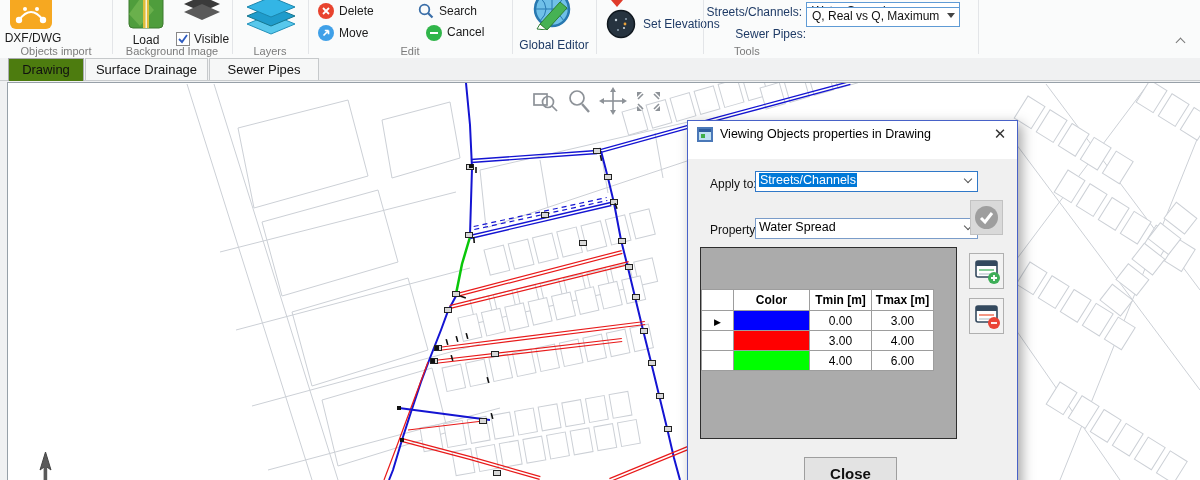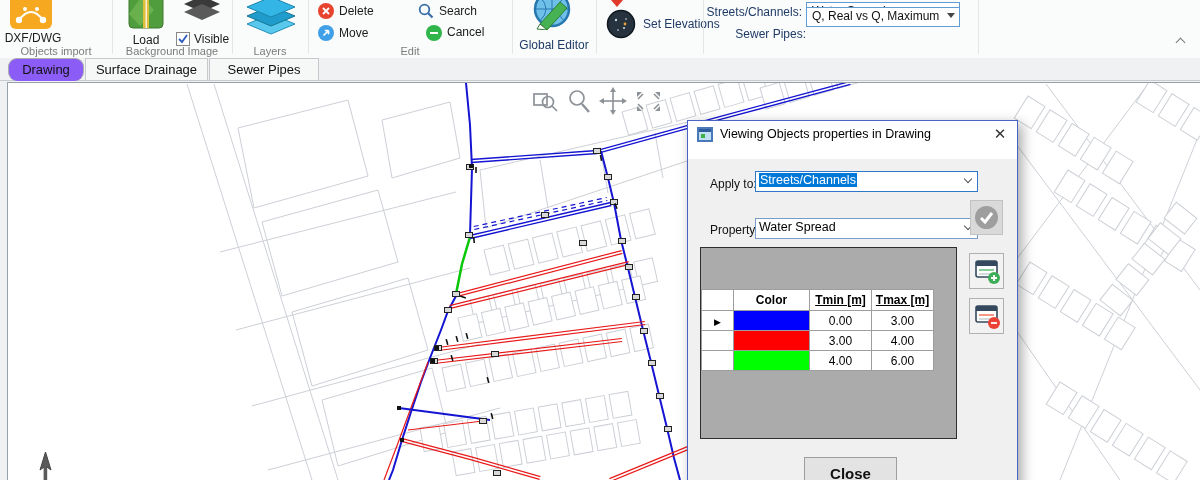--- a/index.html
+++ b/index.html
@@ -17,21 +17,21 @@
   .combo{position:absolute;height:17px;background:#fff;border:1px solid #5f9bd5;font-size:12px;color:#111;
      padding:1px 16px 0 5px;white-space:nowrap;overflow:hidden;}
   .combo .arr{position:absolute;right:4px;top:5px;width:0;height:0;border-left:4px solid transparent;border-right:4px solid transparent;border-top:5px solid #444;}
   .chev{position:absolute;width:10px;height:10px;}
   .chev:before{content:"";position:absolute;left:1px;top:3px;width:6px;height:6px;border-left:1.5px solid #777;border-top:1.5px solid #777;transform:rotate(45deg);}
 
   
   .tabstrip{position:absolute;left:0;top:58px;width:1200px;height:22px;background:#f0f1f2;border-bottom:1px solid #c9ccce;}
   .tab{position:absolute;top:0;height:21px;line-height:21px;text-align:center;font-size:13px;color:#111;
        background:#f6f7f7;border:1px solid #c6c9cb;border-bottom:none;}
-  .tab.active{background:#8b5cf6;border-color:#aaadb0;height:22px;z-index:2;border-radius:9px;}
+  .tab.active{background:#4d7c0f;border-color:#aaadb0;height:22px;z-index:2;}
 
   
   .canvas{position:absolute;left:7px;top:82px;width:1192px;height:398px;background:#fff;border:1px solid #97a0a8;overflow:hidden;}
   .canvas svg{position:absolute;left:-8px;top:-83px;}
 
   
   .dialog{position:absolute;left:687px;top:120px;width:329px;height:372px;background:#f0f0f0;
      border:1px solid #4862c8;box-shadow:4px 4px 12px rgba(0,0,0,.35);z-index:10;}
   .dlg-title{position:absolute;left:0;top:0;right:0;height:38px;background:#fff;}
   .dlg-title .txt{position:absolute;left:32px;top:6px;font-size:12.5px;color:#000;}
@@ -43,21 +43,21 @@
   .vchev{position:absolute;right:5px;top:4px;width:8px;height:8px;}
   .vchev:before{content:"";position:absolute;left:1px;top:0;width:5px;height:5px;border-right:1.4px solid #555;border-bottom:1.4px solid #555;transform:rotate(45deg);}
   .sqbtn{position:absolute;left:281px;width:33px;height:34px;background:#f2f2f2;border:1px solid #b0b0b0;}
   .checkbtn{position:absolute;left:282px;top:79px;width:31px;height:33px;background:#d9d9d9;border:1px solid #c2c2c2;}
   .grid{position:absolute;left:12px;top:126px;width:255px;height:190px;background:#ababab;border:1px solid #2e2e2e;}
   .grid table{border-collapse:collapse;table-layout:fixed;font-size:12px;margin-top:41px;}
   .grid th,.grid td{border:1px solid #9d9d9d;height:19px;padding:0;text-align:center;background:#fff;overflow:hidden;}
   .grid th{font-weight:bold;height:20px;}
   .grid .rowsel{width:31px;}
   .grid .c-color{width:75px;}
-  .grid .c-num{width:61px;text-decoration:underline;}
+  .grid .c-num{width:61px;}
   .swatch{width:100%;height:100%;}
   .closebtn{position:absolute;left:116px;top:336px;width:91px;height:34px;background:#e3e3e3;border:1px solid #9e9e9e;
      font-size:15px;font-weight:600;color:#101010;text-align:center;line-height:32px;}
 </style>
 </head>
 <body>
 
 <div class="app">
 
   <div class="ribbon">
@@ -174,20 +174,21 @@
     <div class="itemlabel navylabel" style="position:absolute;left:706px;top:5px;width:96px;text-align:right;">Streets/Channels:</div>
     <div class="combo" style="left:806px;top:2px;width:131px;">
       <span>Water Spread</span>
       <span class="arr"></span>
     </div>
     <div class="itemlabel navylabel" style="position:absolute;left:710px;top:27px;width:96px;text-align:right;">Sewer Pipes:</div>
     <div class="combo" style="left:806px;top:7px;width:131px;">
       <span>Q, Real vs Q, Maximum</span>
       <span class="arr"></span>
     </div>
+    <div class="grouplabel" style="left:706px;width:272px;text-align:left;padding-left:28px;box-sizing:border-box;">Tools</div>
     <div class="sep" style="left:978px;"></div>
 
     <div class="chev" style="left:1176px;top:36px;"></div>
   </div>
 
   <div class="tabstrip">
     <div class="tab active" style="left:8px;width:74px;">Drawing</div>
     <div class="tab" style="left:209px;width:108px;">Sewer Pipes</div>
     <div class="tab" style="left:85px;width:121px;">Surface Drainage</div>
   </div>

